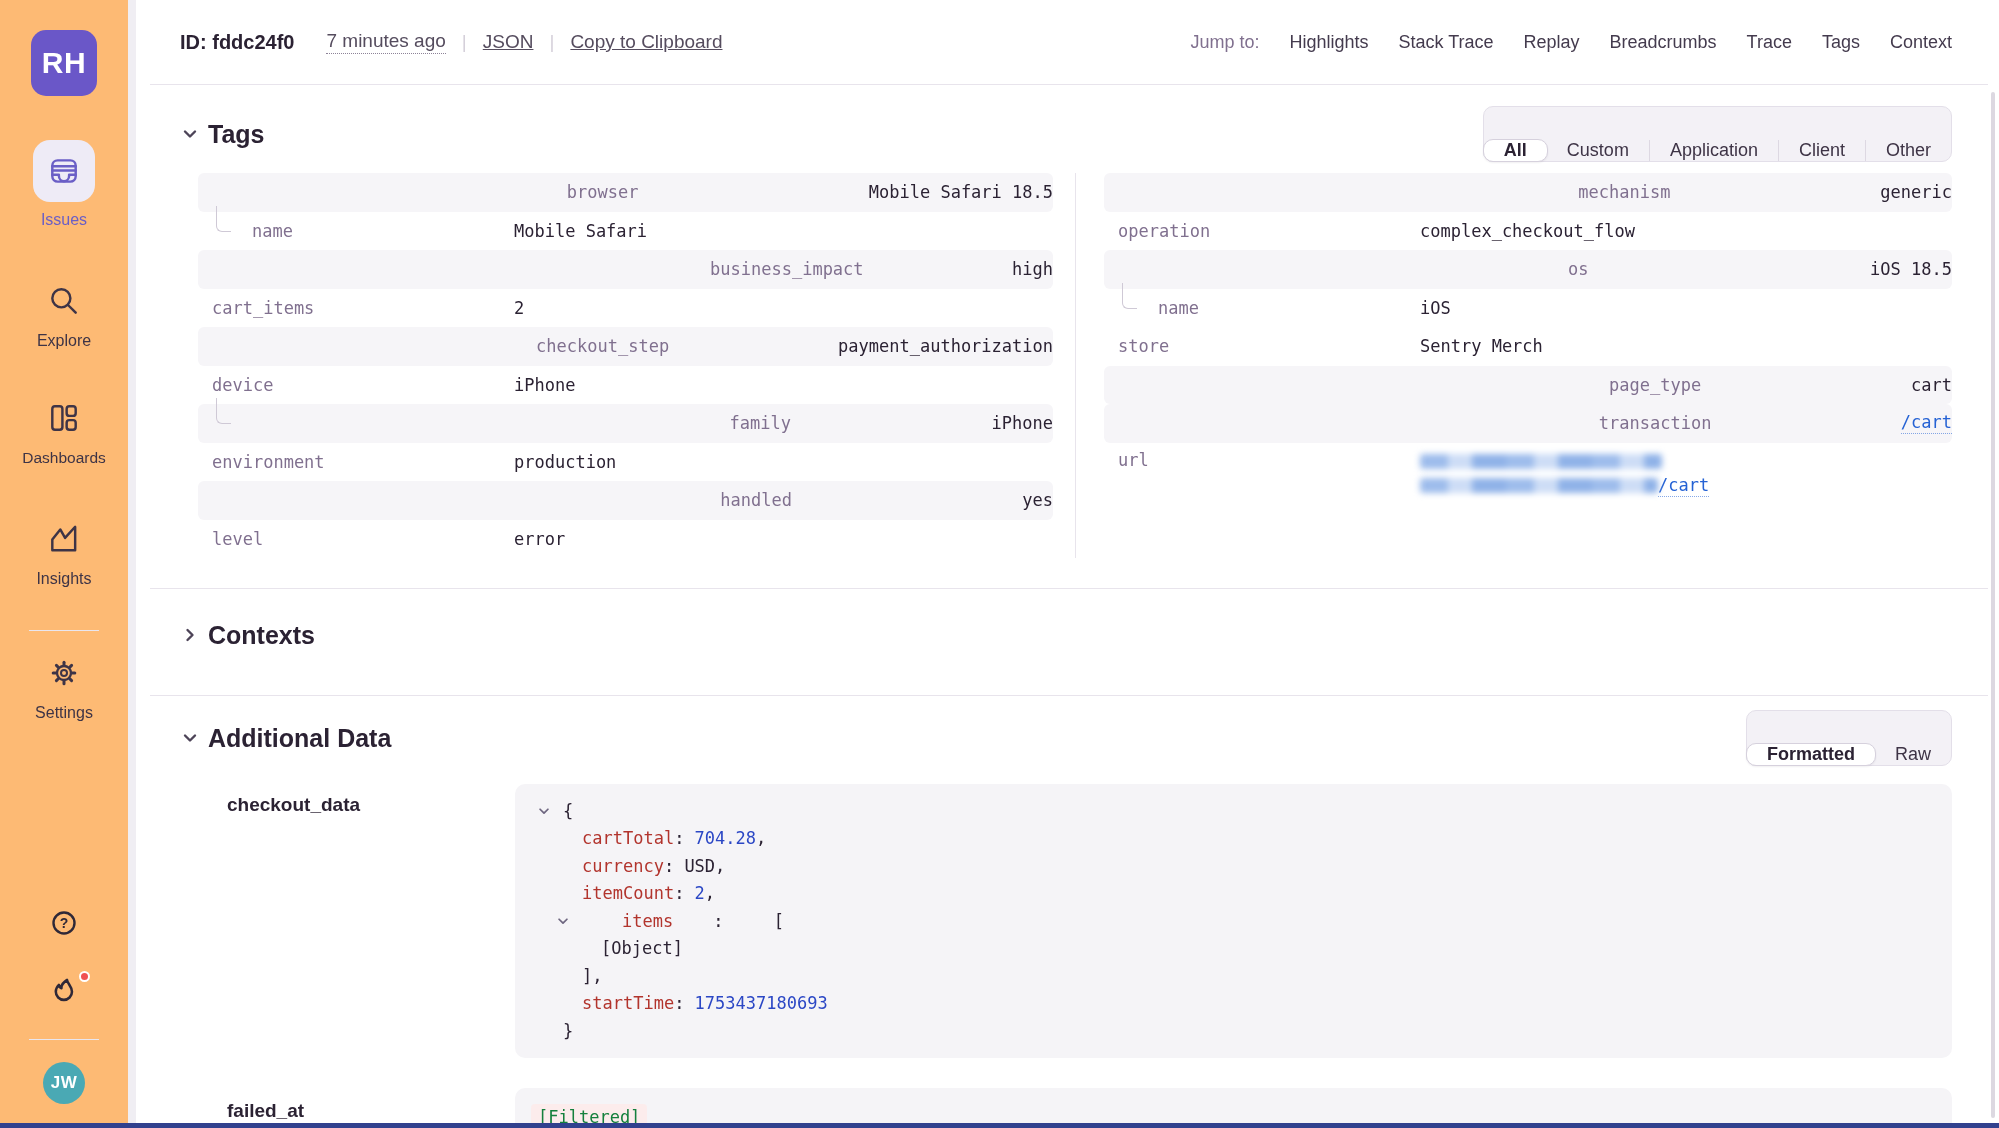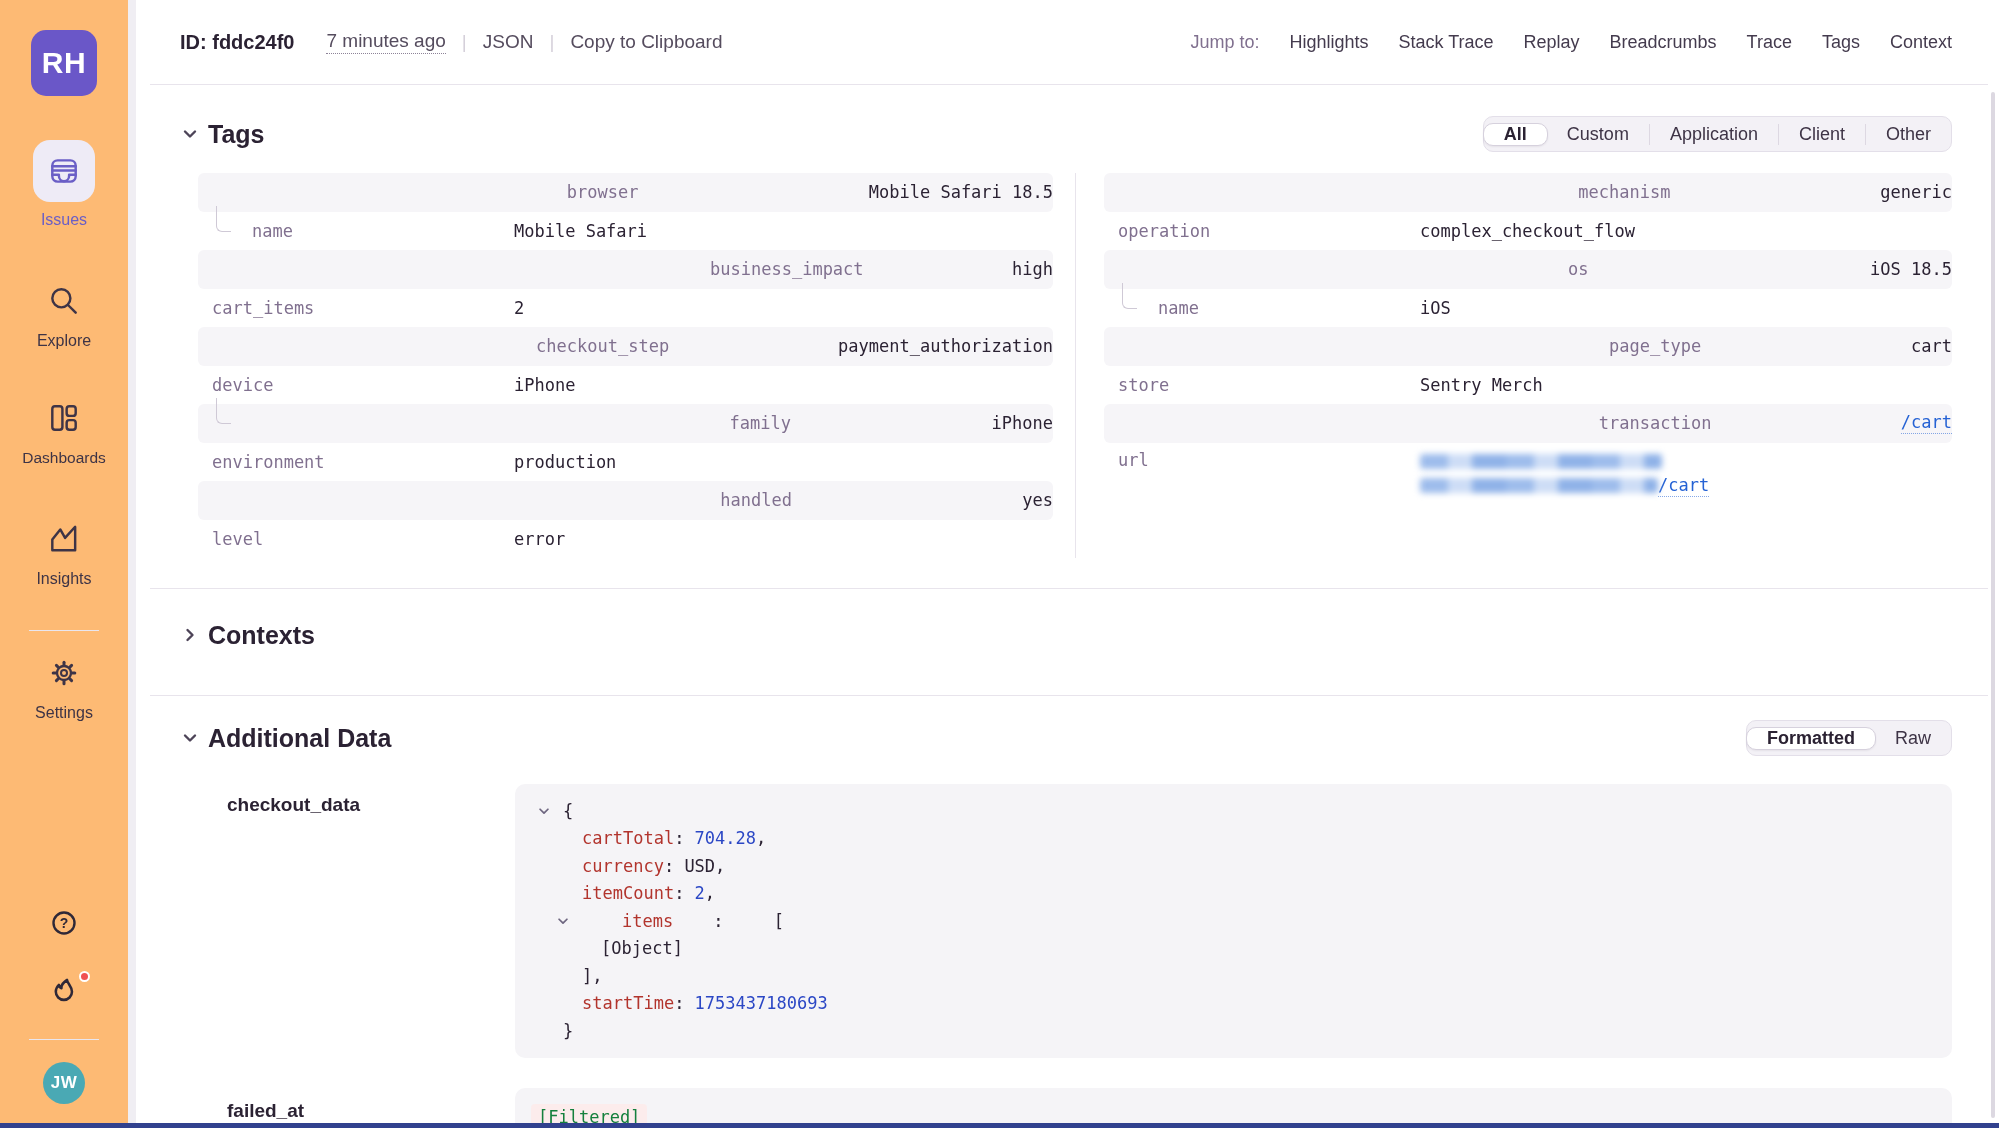--- a/index.html
+++ b/index.html
@@ -39,40 +39,40 @@
     display:flex; align-items:center; justify-content:center; letter-spacing:.5px; cursor:pointer; }
 
   
   #main { position:relative; flex:1; height:100%; }
 
   #event-header { height:84px; display:flex; align-items:center;
     padding:0 48px 0 44px; }
   .ev-id { font-size:20px; font-weight:700; color:#2b2233; white-space:nowrap; }
   .hlink { font-size:19px; color:#554c5e; cursor:pointer; white-space:nowrap; }
   .hlink.dotted { border-bottom:1px dotted #8d8398; padding-bottom:1px; margin-left:32px; }
-  .hlink.solid { }
+  .hlink.solid { text-decoration:underline; }
   .hsep { color:#d5d0da; font-size:19px; margin:0 16px; }
   #jump-nav { margin-left:auto; display:flex; align-items:center; gap:30px; }
   .jump-label { font-size:18px; color:#80708f; }
   .jump-link { font-size:18px; color:#443b4e; cursor:pointer; white-space:nowrap; }
 
   .rule { border:none; height:1px; background:#e8e4ec; margin:0 12px 0 14px; }
 
   
   section { padding:0 48px 0 44px; }
   .section-head { display:flex; align-items:center; }
   .chev { flex:0 0 auto; margin-right:8px; display:flex; align-items:center; cursor:pointer; }
   .chev svg { stroke:#4d4458; stroke-width:2.4; fill:none; stroke-linecap:round; stroke-linejoin:round; }
   .section-title { font-size:25px; font-weight:700; color:#2b2233; }
 
   #tags-section { padding-top:28px; }
   #tags-head { height:42px; }
 
   
-  .segmented { margin-left:auto; display:flex; align-items:center; height:36px;
+  .segmented { margin-left:auto; display:flex; align-items:flex-end; height:56px;
     background:#f3f1f6; border:1px solid #e3dfe9; border-radius:10px; }
   .seg-opt { position:relative; display:flex; align-items:center; padding:0 20px;
     font-size:18px; color:#3e3446; cursor:pointer; border-left:1px solid #ddd8e2; }
   .seg-opt:first-child, .seg-opt.selected, .seg-opt.selected + .seg-opt { border-left:none; }
   .seg-opt.selected { background:#fff; border:1px solid #d6d1dd; border-radius:10px;
     margin:-1px; font-weight:700; color:#2b2233; box-shadow:0 1px 2px rgba(43,34,51,.07); z-index:1; }
 
   
   #tags-table { display:flex; margin-top:18px; padding-left:18px; }
   .tag-col { display:flex; flex-direction:column; }
@@ -319,27 +319,27 @@
             </div>
             <div class="tag-row shaded">
               <span class="tag-key">os</span>
               <span class="tag-val">iOS 18.5</span>
             </div>
             <div class="tag-row sub">
               <span class="connector"></span>
               <span class="tag-key">name</span>
               <span class="tag-val">iOS</span>
             </div>
+            <div class="tag-row">
+              <span class="tag-key">store</span>
+              <span class="tag-val">Sentry Merch</span>
+            </div>
             <div class="tag-row shaded">
               <span class="tag-key">page_type</span>
               <span class="tag-val">cart</span>
-            </div>
-            <div class="tag-row">
-              <span class="tag-key">store</span>
-              <span class="tag-val">Sentry Merch</span>
             </div>
             <div class="tag-row shaded">
               <span class="tag-key">transaction</span>
               <a class="val-link">/cart</a>
             </div>
             <div class="tag-row tall">
               <span class="tag-key">url</span>
               <div>
                 <div class="redacted-line">
                   <span class="blur-bar blue" style="width: 242px;"></span>

